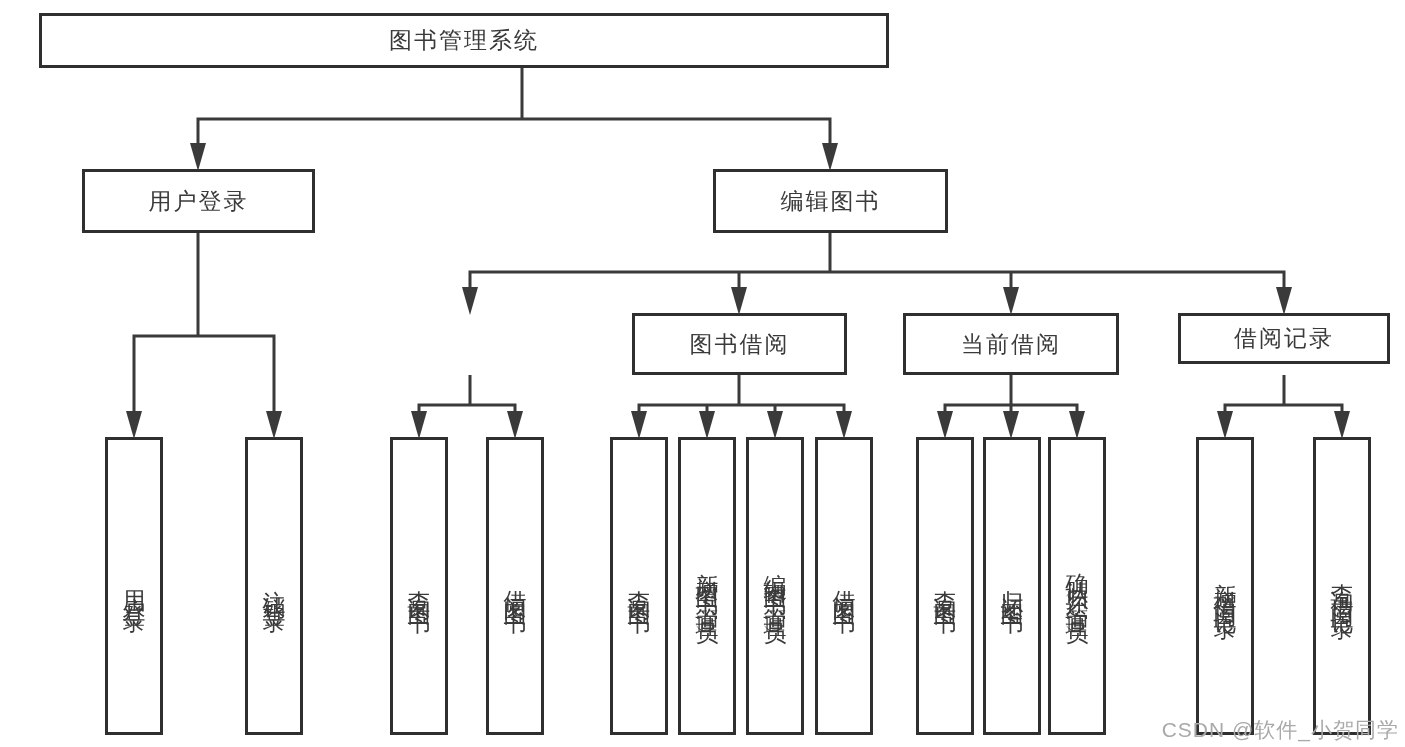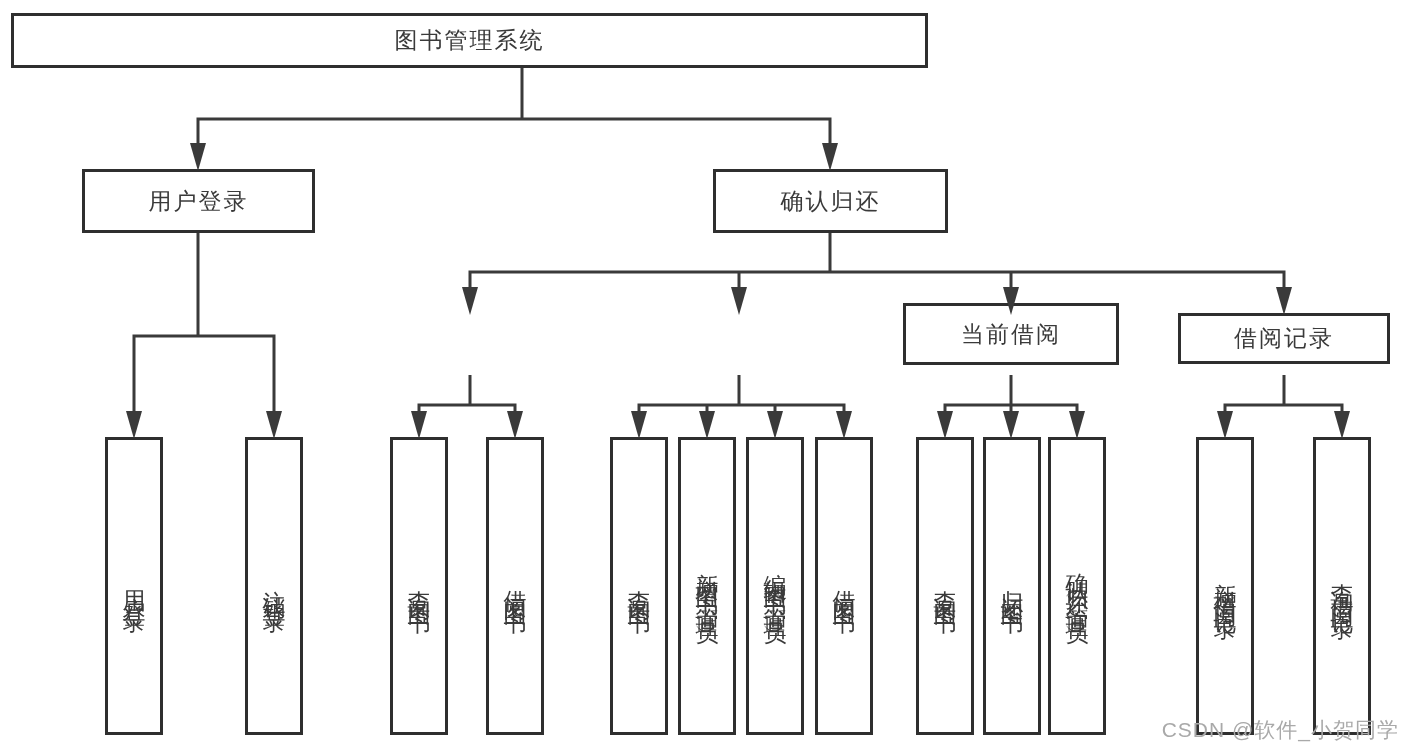--- a/index.html
+++ b/index.html
@@ -26,28 +26,28 @@
     white-space: nowrap;
   }
   .vnode {
     writing-mode: vertical-rl;
     text-orientation: mixed;
     letter-spacing: 7px;
     line-height: 1;
     white-space: normal;
   }
   
-  .root-box     { left: 11px;   top: 13px;  width: 917px; height: 55px; }
+  .root-box     { left: 39px;   top: 13px;  width: 850px; height: 55px; }
   
   .b-userlogin  { left: 82px;   top: 169px; width: 233px;  height: 64px; }
   .b-bookmgmt   { left: 713px;  top: 169px; width: 235px;  height: 64px; }
   
   .m-newbooks   { left: 362px;  top: 313px; width: 216px;  height: 62px; }
   .m-borrow     { left: 632px;  top: 313px; width: 215px;  height: 62px; }
-  .m-current    { left: 903px;  top: 303px; width: 216px;  height: 62px; }
+  .m-current    { left: 903px;  top: 313px; width: 216px;  height: 62px; }
   .m-records    { left: 1178px; top: 313px; width: 212px;  height: 51px; }
   
   .leaf { top: 437px; width: 58px; height: 298px; }
   .lf-a1 { left: 105px; }
   .lf-a2 { left: 245px; }
   .lf-b1 { left: 390px; }
   .lf-b2 { left: 486px; }
   .lf-c1 { left: 610px; }
   .lf-c2 { left: 678px; }
   .lf-c3 { left: 746px; }
@@ -85,23 +85,26 @@
 <div id="canvas">
 
   <div class="node root-box">
     <span>图书管理系统</span>
   </div>
 
   <div class="node b-userlogin">
     <span>用户登录</span>
   </div>
   <div class="node b-bookmgmt">
-    <span>确认归还</span>
+    <span>编辑图书</span>
   </div>
 
+  <div class="node m-borrow">
+    <span>图书借阅</span>
+  </div>
   <div class="node m-current">
     <span>当前借阅</span>
   </div>
   <div class="node m-records">
     <span>借阅记录</span>
   </div>
 
   <div class="node vnode leaf lf-a1">
     <span>用户登录</span>
   </div>

